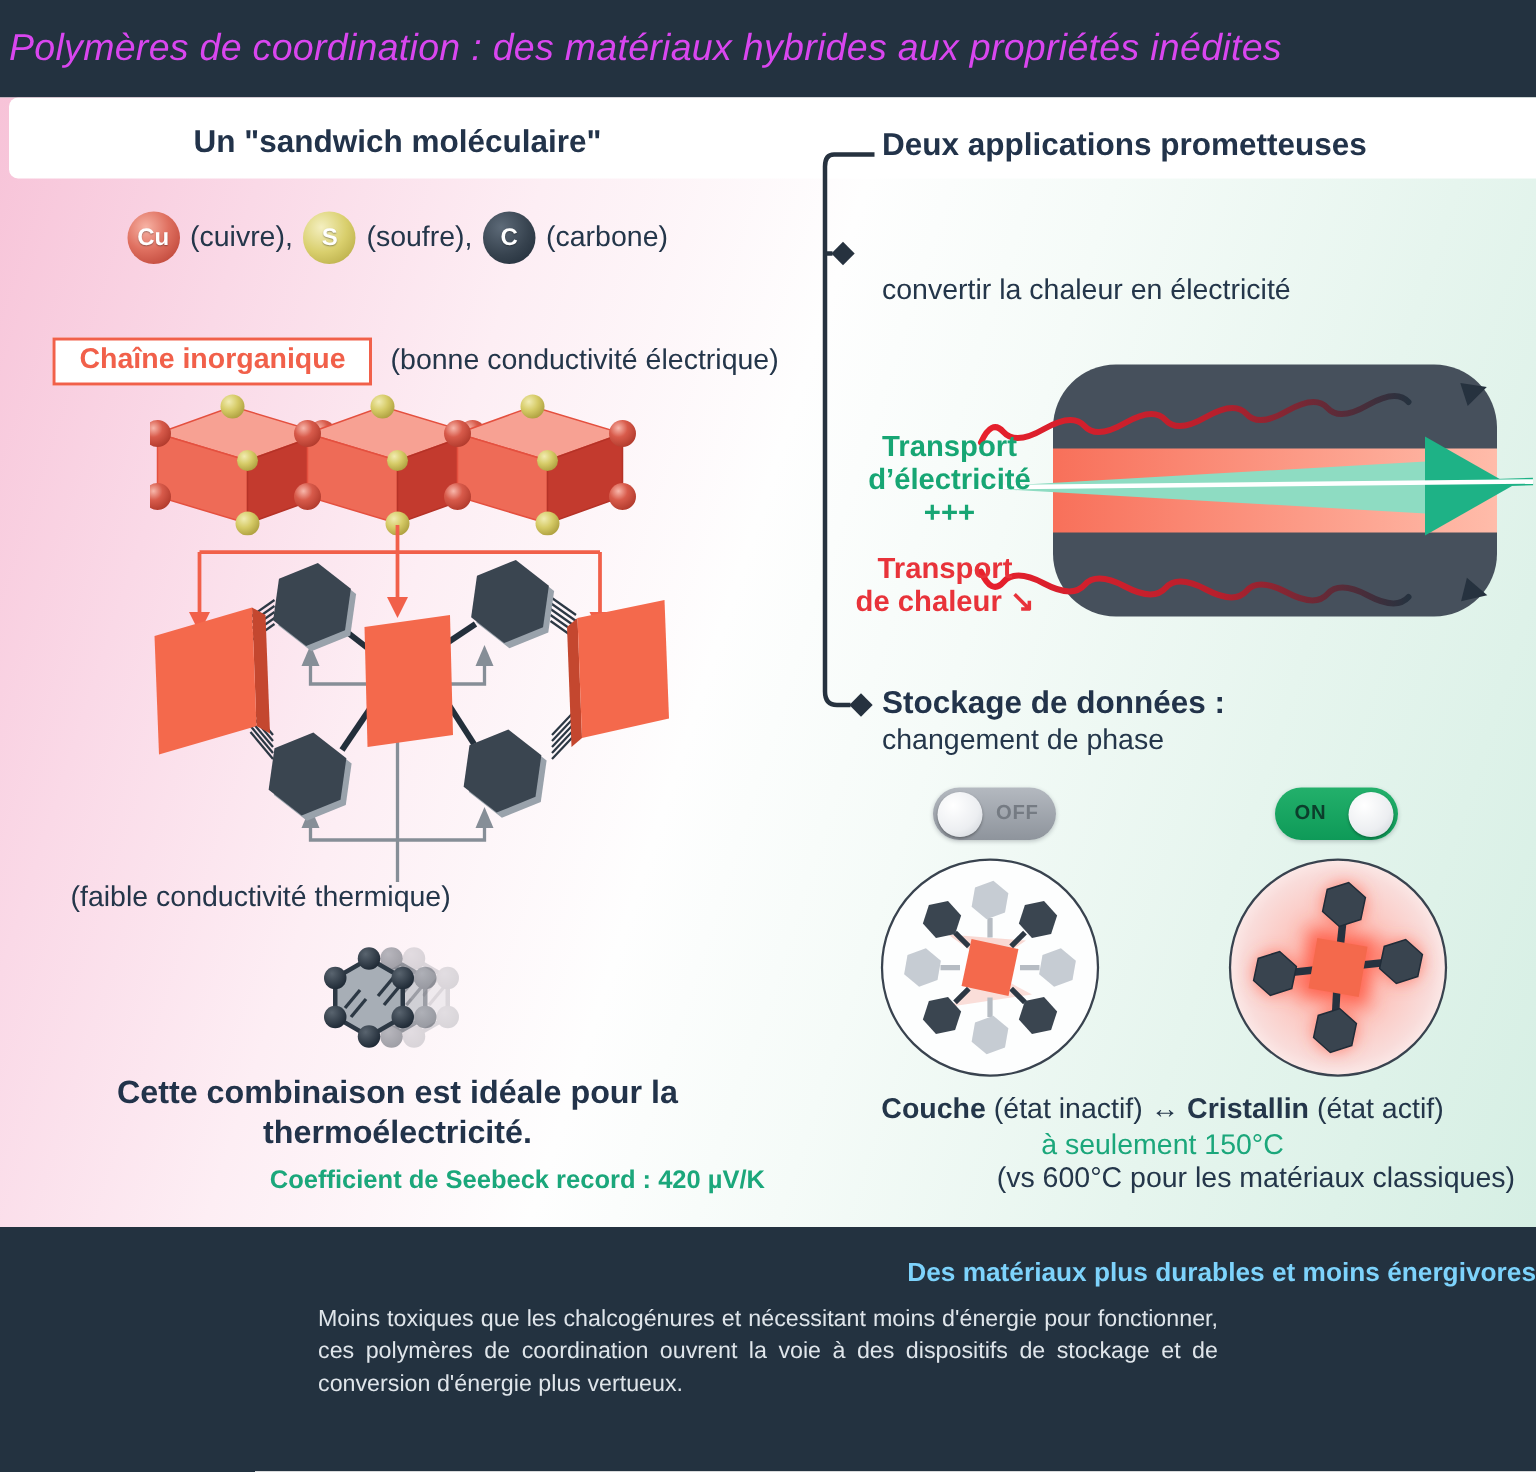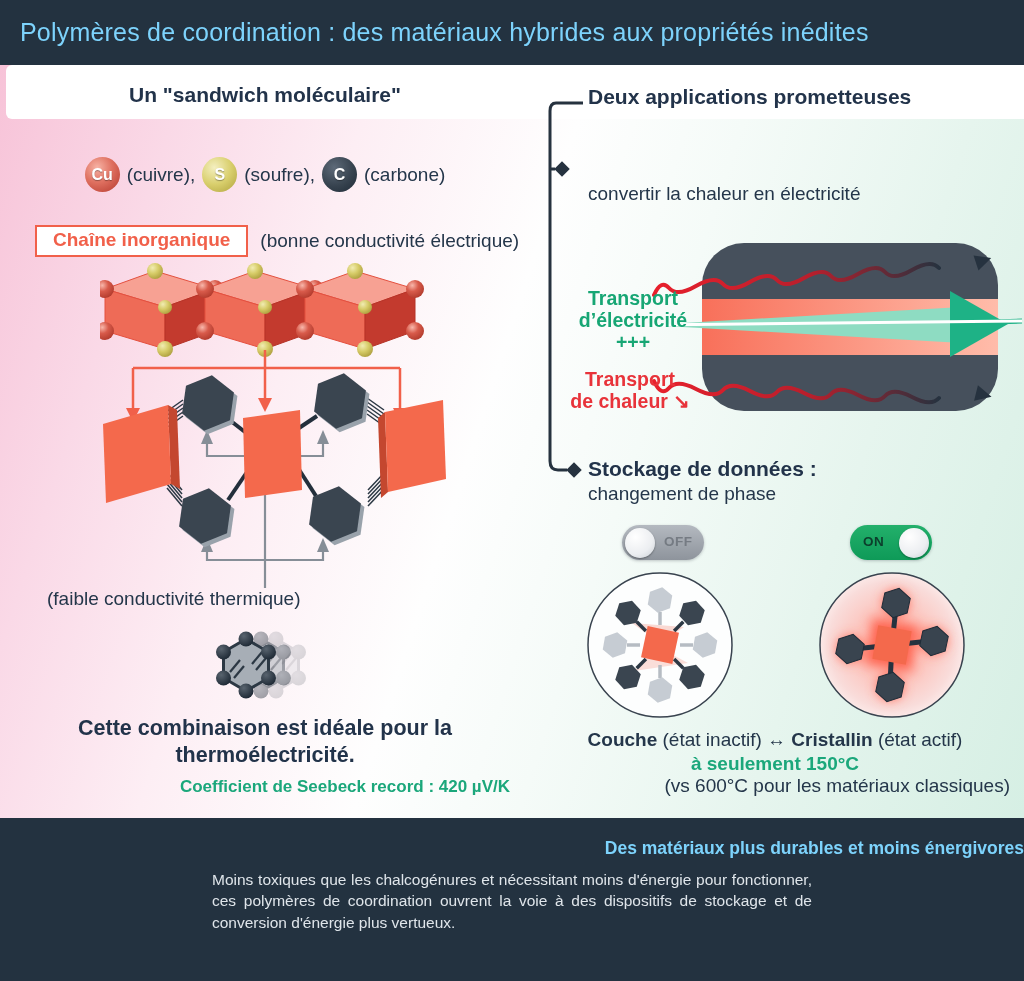--- a/index.html
+++ b/index.html
@@ -2,31 +2,31 @@
 <html><head>
 <meta charset="utf-8">
 <style>
   html,body{margin:0;padding:0;background:#e9e9e9;}
   .page{position:relative;width:1024px;height:981px;margin:0 auto;overflow:hidden;
         font-family:"Liberation Sans",sans-serif;background:#fff;}
   .abs{position:absolute;}
   
   .topbar{position:absolute;left:0;top:0;width:1024px;height:65px;background:#233240;
           display:flex;align-items:center;}
-  .topbar-title{color:#7dd3fc;font-size:25px;font-weight:500;padding-left:20px;letter-spacing:.2px;}
+  .topbar-title{color:#d946ef;font-size:25px;font-weight:500;padding-left:6px;letter-spacing:.2px;font-style:italic;}
   .footerbar{position:absolute;left:0;top:818px;width:1024px;height:163px;background:#233240;color:#e9edf1;}
   .footer-heading{margin-top:20px;text-align:right;font-size:17.5px;font-weight:700;color:#7dd3fc;}
   .footer-body{width:600px;margin:10px auto 0;font-size:15.5px;line-height:1.38;text-align:justify;color:#dfe5ea;}
   
   .main{position:absolute;left:0;top:65px;width:1024px;height:753px;overflow:hidden;
         background:linear-gradient(108deg,#f7c3d8 0%,#fad9e7 15%,#fdeef4 30%,#fefefe 47%,#f5fbf8 60%,#e6f5ee 78%,#d6efe4 100%);}
   .white-band{position:absolute;left:6px;top:0;width:1018px;height:54px;background:#ffffff;border-radius:6px 0 0 6px;}
   .col-title{position:absolute;font-size:21px;font-weight:700;color:#22334a;}
   
-  .atoms-row{position:absolute;left:0;top:92px;width:530px;display:flex;justify-content:center;
+  .atoms-row{position:absolute;left:0;top:76px;width:530px;display:flex;justify-content:center;
              align-items:center;gap:7px;font-size:19px;color:#24364a;}
   .chip{display:inline-flex;align-items:center;justify-content:center;width:35px;height:35px;border-radius:50%;
         color:#fff;font-weight:700;font-size:16px;text-shadow:0 1px 1px rgba(0,0,0,.35);flex:0 0 auto;}
   .chip-cu{background:radial-gradient(circle at 35% 30%,#f7b3a5 0%,#df7060 45%,#b4382c 100%);}
   .chip-s{background:radial-gradient(circle at 35% 30%,#f4efc0 0%,#d9cf6d 50%,#afa23c 100%);}
   .chip-c{background:radial-gradient(circle at 35% 30%,#5d6a78 0%,#37434f 55%,#1e2a36 100%);}
   
   .tagbox{display:inline-block;background:#fff;border:2px solid;padding:2px 16px 4px;font-size:19px;font-weight:700;}
   .tag-orange{border-color:#f1604a;color:#f1604a;}
   .tag-navy{border-color:#2b3c4e;color:#24364a;}
@@ -52,21 +52,21 @@
         background:radial-gradient(circle at 35% 30%,#ffffff,#eceef1 60%,#c9ced4);box-shadow:0 1px 2px rgba(0,0,0,.35);}
   .toggle.off .knob{left:3px;} .toggle.on .knob{right:3px;}
   .tlabel{position:absolute;top:9px;font-size:13.5px;font-weight:800;letter-spacing:.5px;}
   .toggle.off .tlabel{left:42px;color:#757b83;}
   .toggle.on .tlabel{left:13px;color:#0c3e2c;}
   
   .states-caption{position:absolute;left:540px;top:664px;width:470px;text-align:center;
                   font-size:19px;color:#24364a;}
   .states-caption b{font-weight:700;}
   .temp-note{position:absolute;left:540px;top:688px;width:470px;text-align:center;
-             font-size:19px;font-weight:700;color:#1ba77b;}
+             font-size:19px;font-weight:400;color:#1ba77b;}
   .comp-note{position:absolute;left:540px;top:710px;width:470px;text-align:right;
              font-size:19px;color:#24364a;}
   svg{display:block;}
 </style>
 </head>
 <body>
 
 <div class="page">
 
   <header class="topbar">

